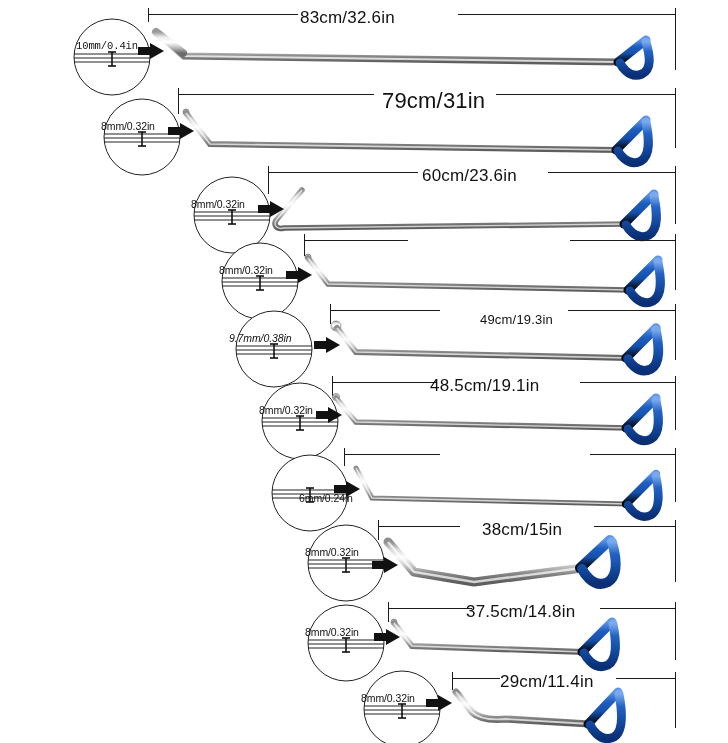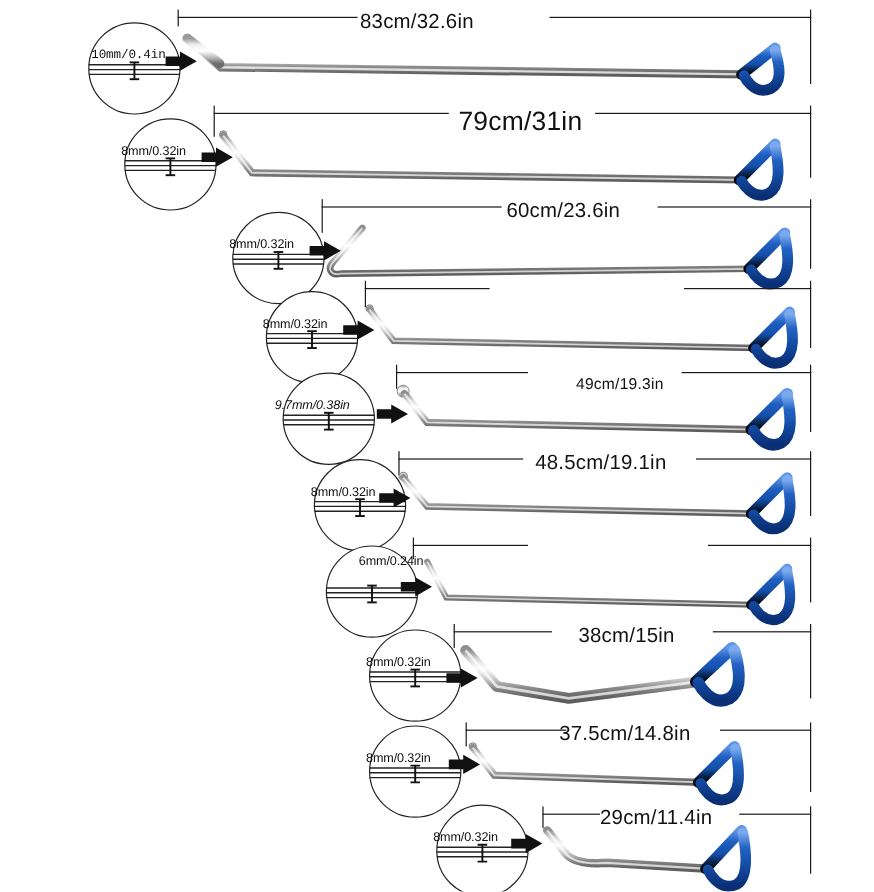--- a/index.html
+++ b/index.html
@@ -254,21 +254,21 @@
         <path d="M28,9 L14,1 L14,5 L2,5 L2,13 L14,13 L14,17 Z" fill="#111"></path>
       </svg>
   </div>
 
   <div class="dimline" style="left:332px;top:382px;width:344px;">
     <div class="ln" style="left:0;width:104px;"></div>
     <div class="ln" style="left:248px;width:96px;"></div>
     <div class="tick" style="left:0;top:-6px;height:20px;"></div>
     <div class="tick" style="left:343px;top:-6px;height:54px;"></div>
   </div>
-  <div class="dimtext" style="left:446px;top:376px;font-size:17px;">48.5cm/19.1in</div>
+  <div class="dimtext" style="left:430px;top:376px;font-size:17px;">48.5cm/19.1in</div>
 
   <div class="rod" style="left:330px;top:390px;">
     <svg width="350" height="52" viewBox="0 0 350 52">
       <circle cx="6" cy="7" r="3.5" fill="#cfcfcf" stroke="#7b7b7b" stroke-width=".8"></circle>
       <path d="M6,8 L26,32 L298,38" stroke="url(#steelV)" stroke-width="5.5" fill="none" stroke-linecap="round"></path>
       <path d="M6,8 L26,32 L298,38" stroke="#ffffff" stroke-width="1.4" fill="none" opacity=".7"></path>
       <path d="M296,38 L326,8" stroke="url(#blueV)" stroke-width="9" fill="none" stroke-linecap="round"></path>
       <path d="M298,39 C298,39 307,56 321,49 C331,43 329,26 326,10" stroke="url(#blueV2)" stroke-width="9" fill="none" stroke-linecap="round"></path>
     </svg>
   </div>
@@ -310,21 +310,21 @@
   <div class="callout" style="left:264px;top:454px;">
     <svg width="92" height="78" viewBox="0 0 92 78">
       <circle cx="46" cy="39" r="38" fill="#fff" stroke="#222" stroke-width="1"></circle>
       <line x1="8" y1="36" x2="84" y2="36" stroke="#222" stroke-width="1.2"></line>
       <line x1="8" y1="40" x2="84" y2="40" stroke="#222" stroke-width="1.2"></line>
       <line x1="8" y1="44" x2="84" y2="44" stroke="#222" stroke-width="1.2"></line>
       <line x1="46" y1="34" x2="46" y2="48" stroke="#111" stroke-width="1.6"></line>
       <line x1="42" y1="34" x2="50" y2="34" stroke="#111" stroke-width="1.6"></line>
       <line x1="42" y1="48" x2="50" y2="48" stroke="#111" stroke-width="1.6"></line>
     </svg>
-    <div class="callout-label" style="left:7px;top:8px;padding-left:28px;">6mm/0.24in</div>
+    <div class="callout-label" style="left:7px;top:38px;padding-left:28px;">6mm/0.24in</div>
   </div>
   <div class="arrow" style="left:332px;top:480px;">
     <svg width="30" height="18" viewBox="0 0 30 18">
         <path d="M28,9 L14,1 L14,5 L2,5 L2,13 L14,13 L14,17 Z" fill="#111"></path>
       </svg>
   </div>
 
   <div class="dimline" style="left:378px;top:526px;width:298px;">
     <div class="ln" style="left:0;width:82px;"></div>
     <div class="ln" style="left:216px;width:82px;"></div>

